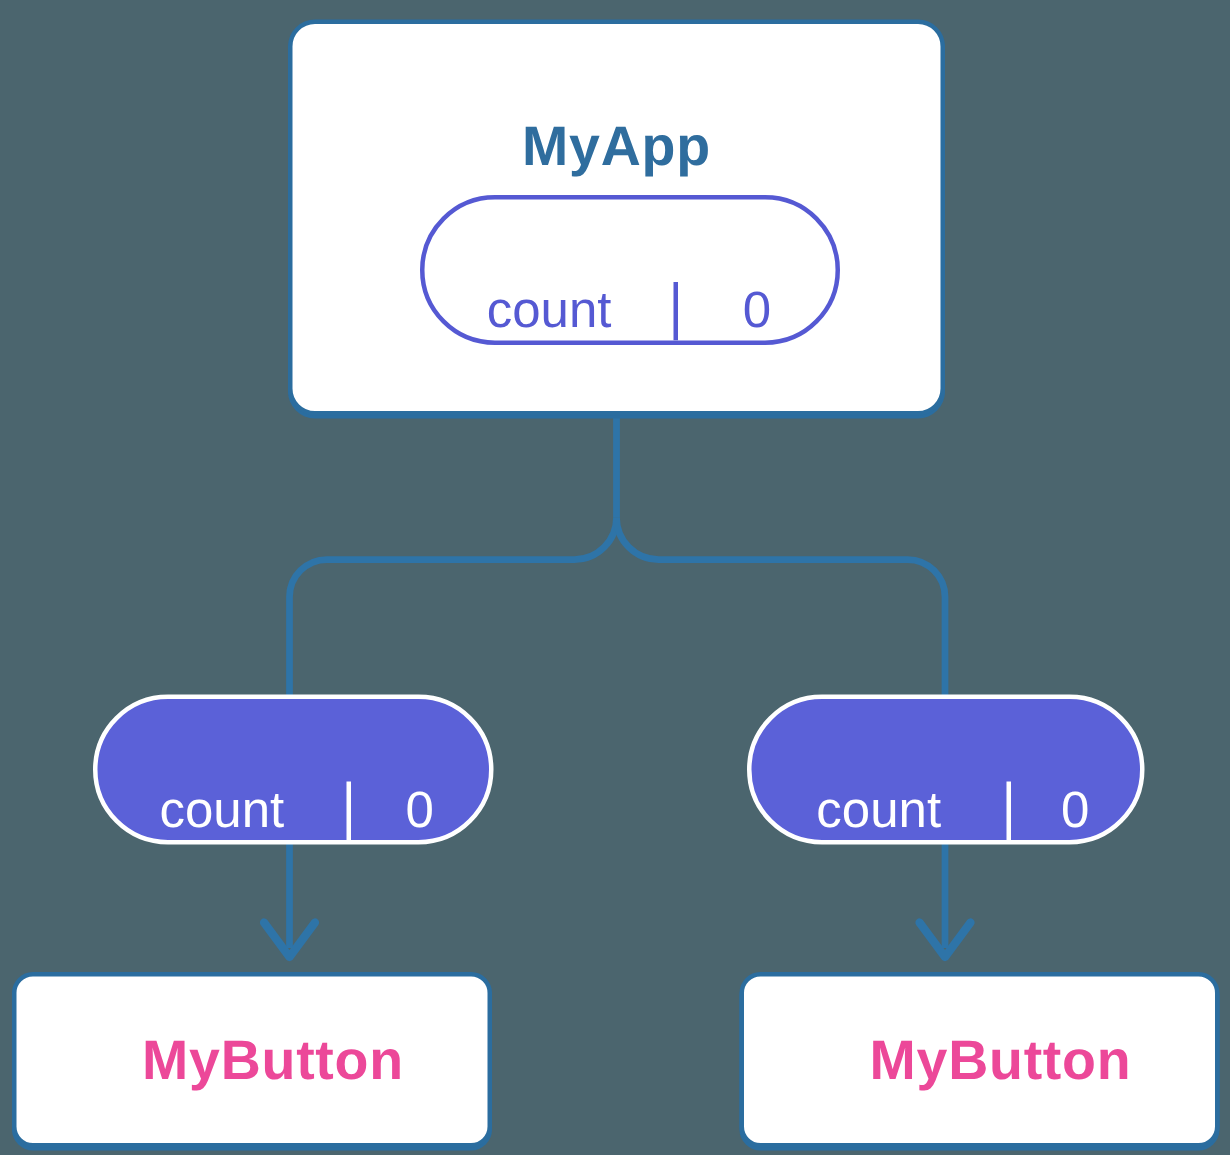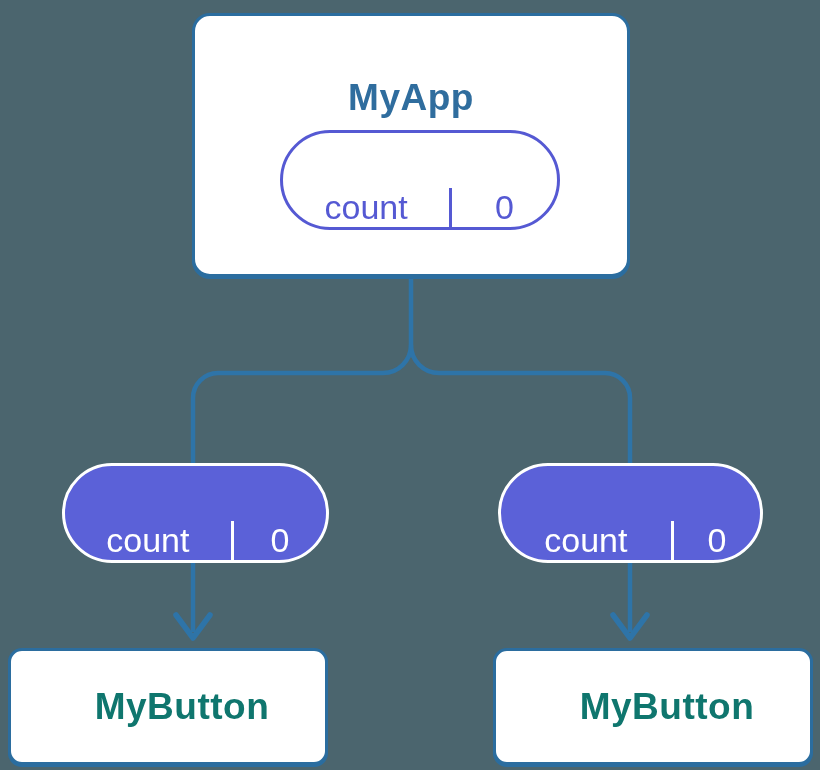--- a/index.html
+++ b/index.html
@@ -56,21 +56,21 @@
     text-align: center;
     font-size: 37px;
     line-height: 40px;
     font-weight: 700;
     color: #2f6d9e;
     letter-spacing: 0.5px;
   }
   .child-title {
     font-size: 37px;
     font-weight: 700;
-    color: #0f766e;
+    color: #ec4899;
     letter-spacing: 0.5px;
   }
   .pill {
     position: absolute;
     box-sizing: border-box;
     border-radius: 52px;
     display: flex;
     align-items: flex-end;
     overflow: hidden;
     font-size: 34px;

